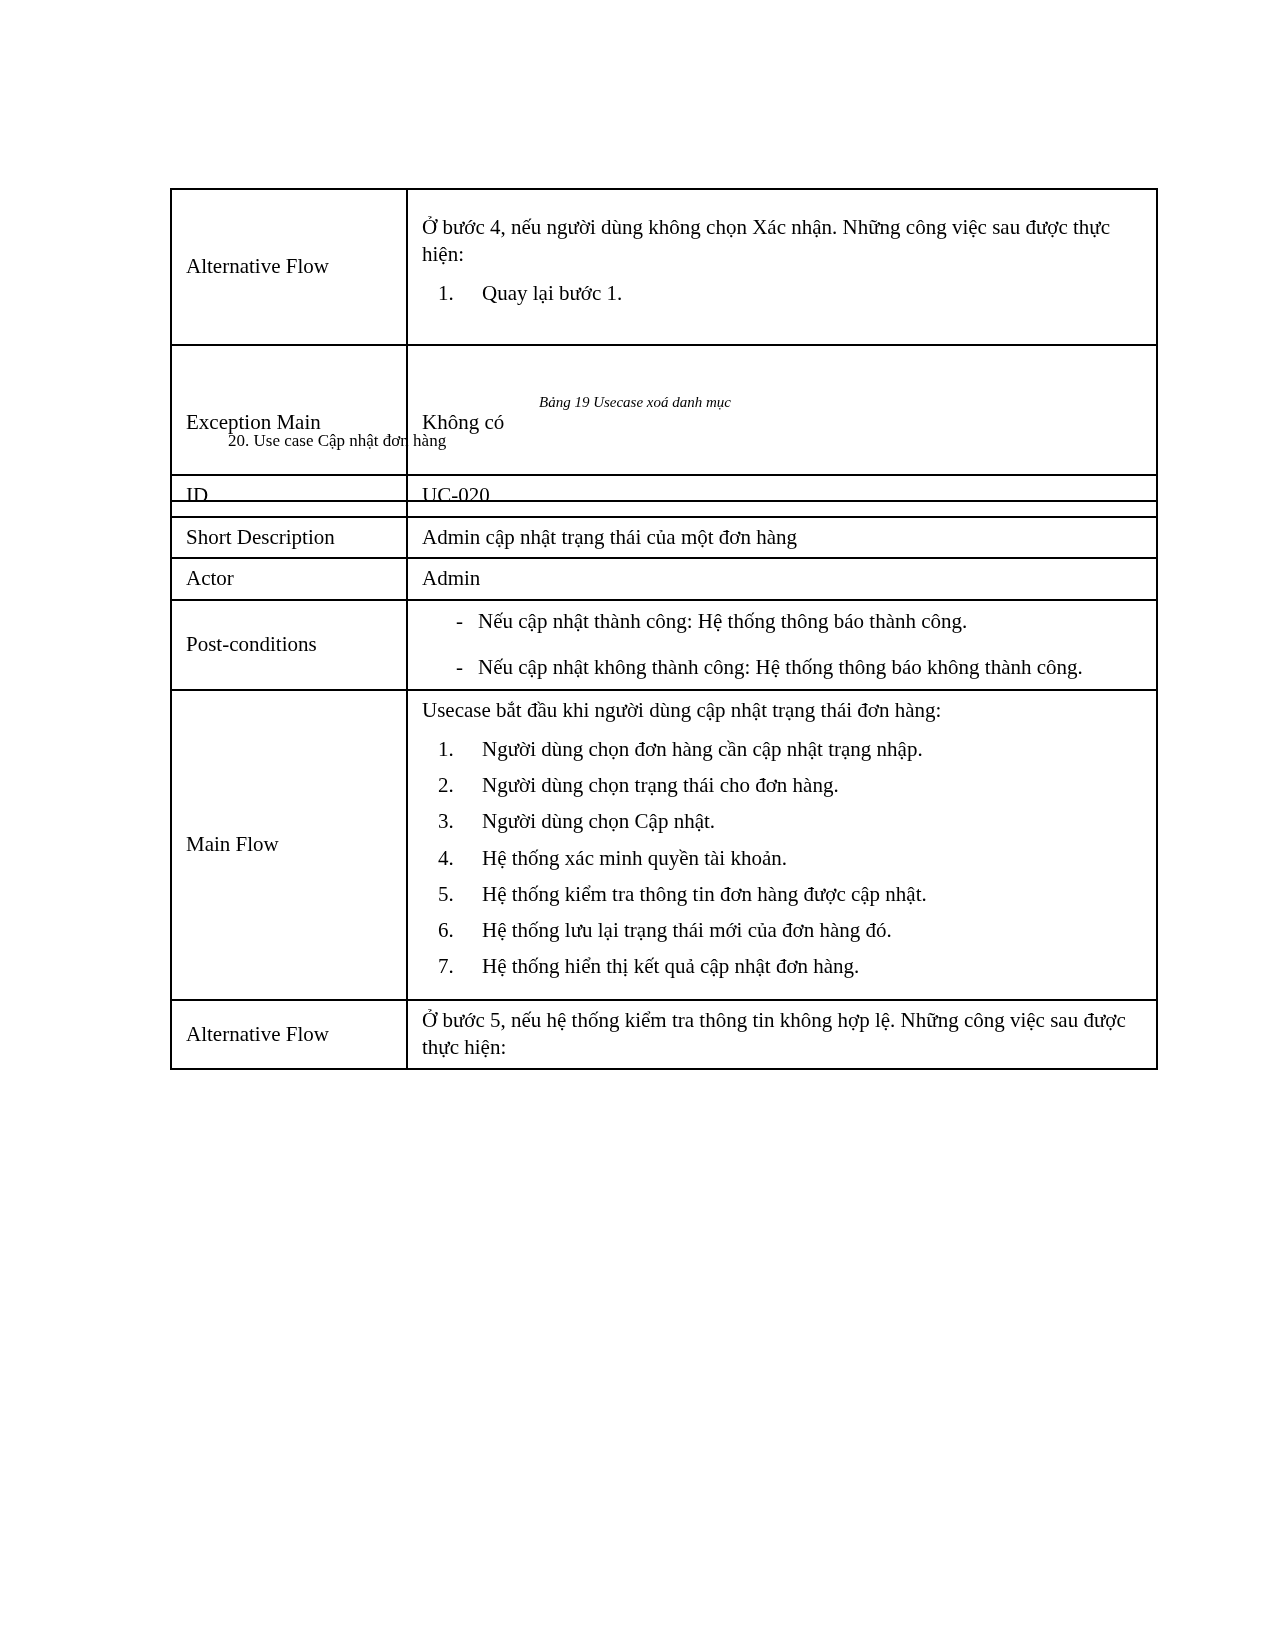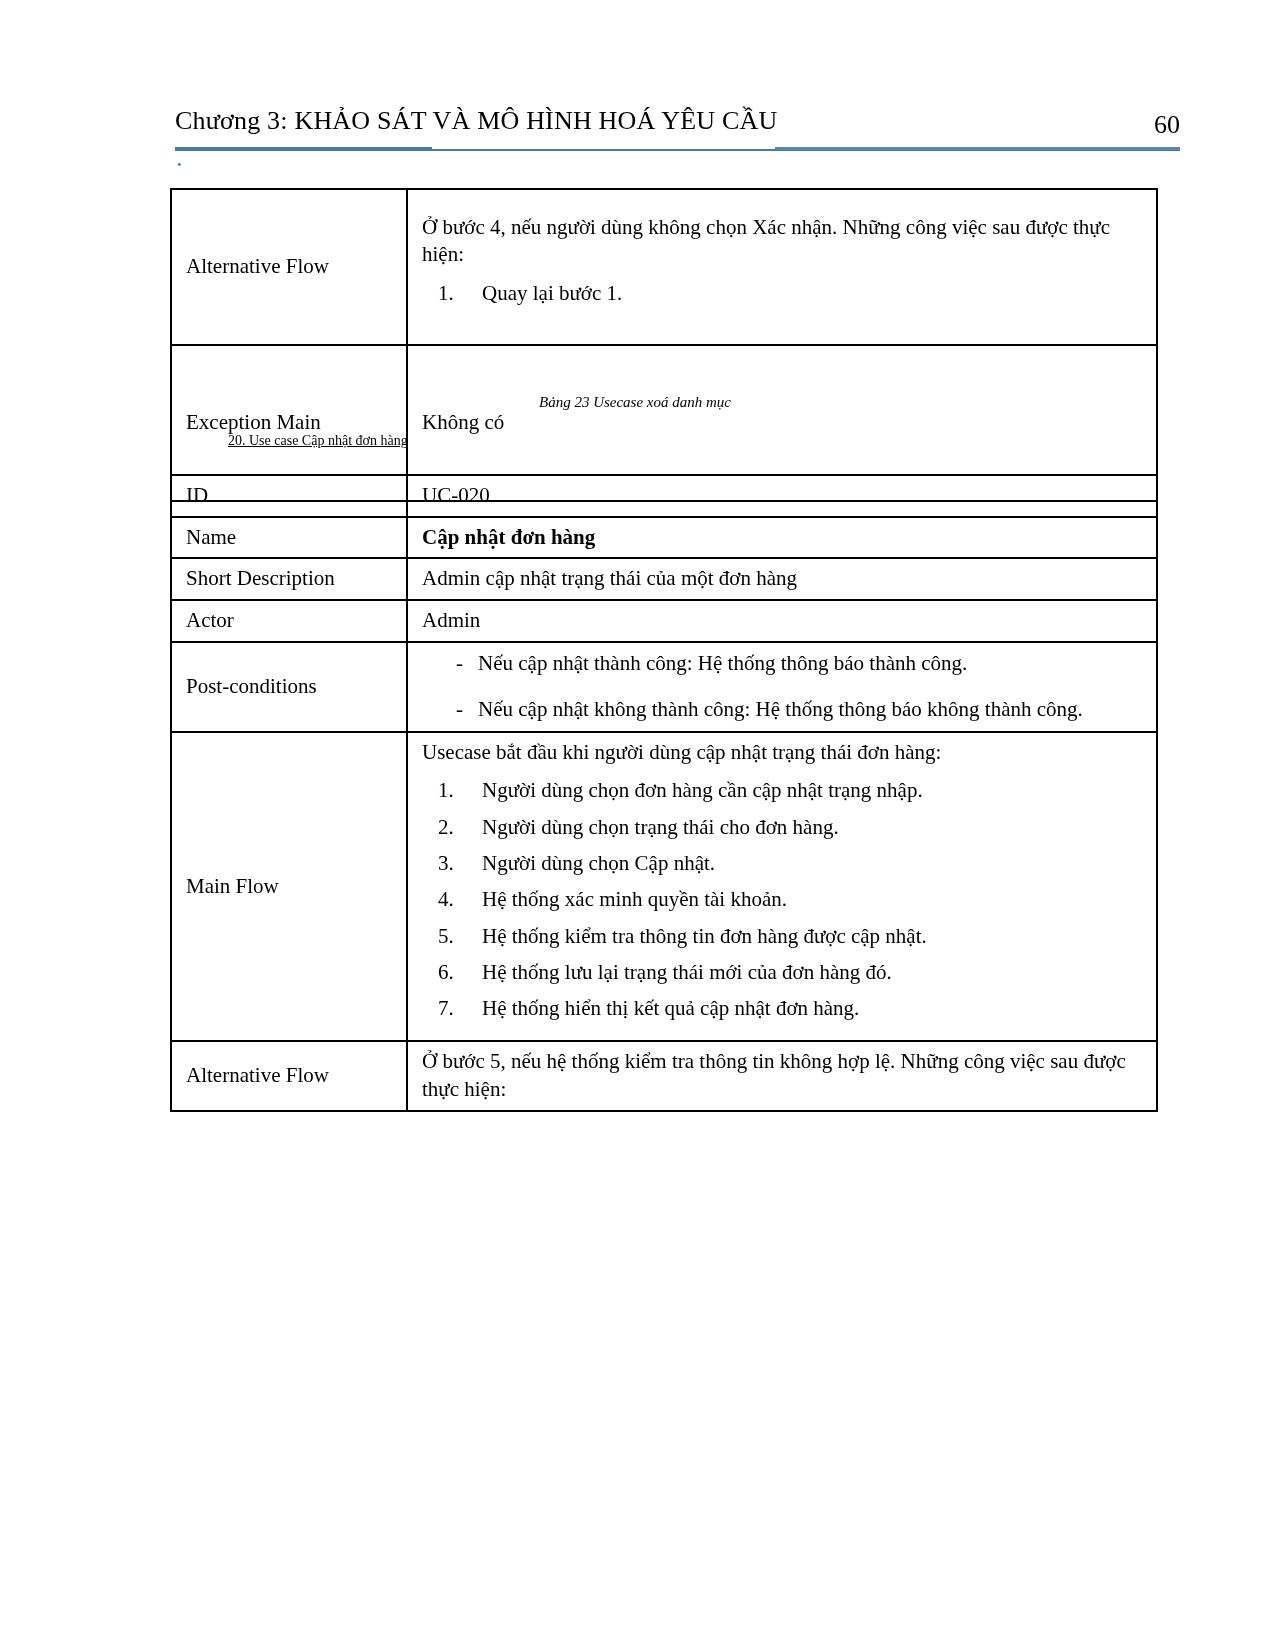--- a/index.html
+++ b/index.html
@@ -134,24 +134,23 @@
     font-style: italic;
     font-size: 15px;
     line-height: 20px;
     font-family: "Liberation Serif", "DejaVu Serif", serif;
   }
 
   .subheading {
     position: absolute;
     left: 228px;
     top: 426px;
-    font-size: 14px;
+    font-size: 17px;
     line-height: 30px;
     white-space: nowrap;
-    text-decoration: underline;
   }
 
   .tbl2 {
     position: absolute;
     left: 170px;
     top: 474px;
   }
 
   
   .flow-intro {
@@ -202,62 +201,48 @@
   }
 
   .cell-pad-tall { padding-top: 14px; padding-bottom: 18px; border-radius: 29px; }
   .cell-main-flow { padding-top: 12px; padding-bottom: 26px; }
 </style>
 </head>
 <body>
 
 <div class="page">
 
-  <div class="header">
-    <div class="header-title">Chương 3: KHẢO SÁT VÀ MÔ HÌNH HOÁ YÊU CẦU</div>
-    <div class="header-pageno">60</div>
-    <div class="header-rule-wrap">
-      <div class="header-rule-thin"></div>
-      <div class="header-rule-mid"></div>
-      <div class="header-rule-thick"></div>
-    </div>
-    <div class="header-tick">•</div>
-  </div>
 
   <table class="uc tbl1">
     <tbody>
       <tr>
         <td class="label">Alternative Flow</td>
         <td class="value top cell-pad-tall">
           <p class="flow-intro">Ở bước 4, nếu người dùng không chọn Xác nhận. Những công việc sau được thực hiện:</p>
           <ol class="flow-list">
             <li>Quay lại bước 1.</li>
           </ol>
         </td>
       </tr>
       <tr>
         <td class="label">Exception Main</td>
         <td class="value">Không có</td>
       </tr>
     </tbody>
   </table>
 
-  <div class="caption">Bảng 23 Usecase xoá danh mục</div>
+  <div class="caption">Bảng 19 Usecase xoá danh mục</div>
 
   <div class="subheading">20. Use case Cập nhật đơn hàng</div>
 
   <table class="uc tbl2">
     <tbody>
       <tr>
         <td class="label">ID</td>
         <td class="value">UC-020</td>
-      </tr>
-      <tr>
-        <td class="label">Name</td>
-        <td class="value bold">Cập nhật đơn hàng</td>
       </tr>
       <tr>
         <td class="label">Short Description</td>
         <td class="value">Admin cập nhật trạng thái của một đơn hàng</td>
       </tr>
       <tr>
         <td class="label">Actor</td>
         <td class="value">Admin</td>
       </tr>
       <tr>

